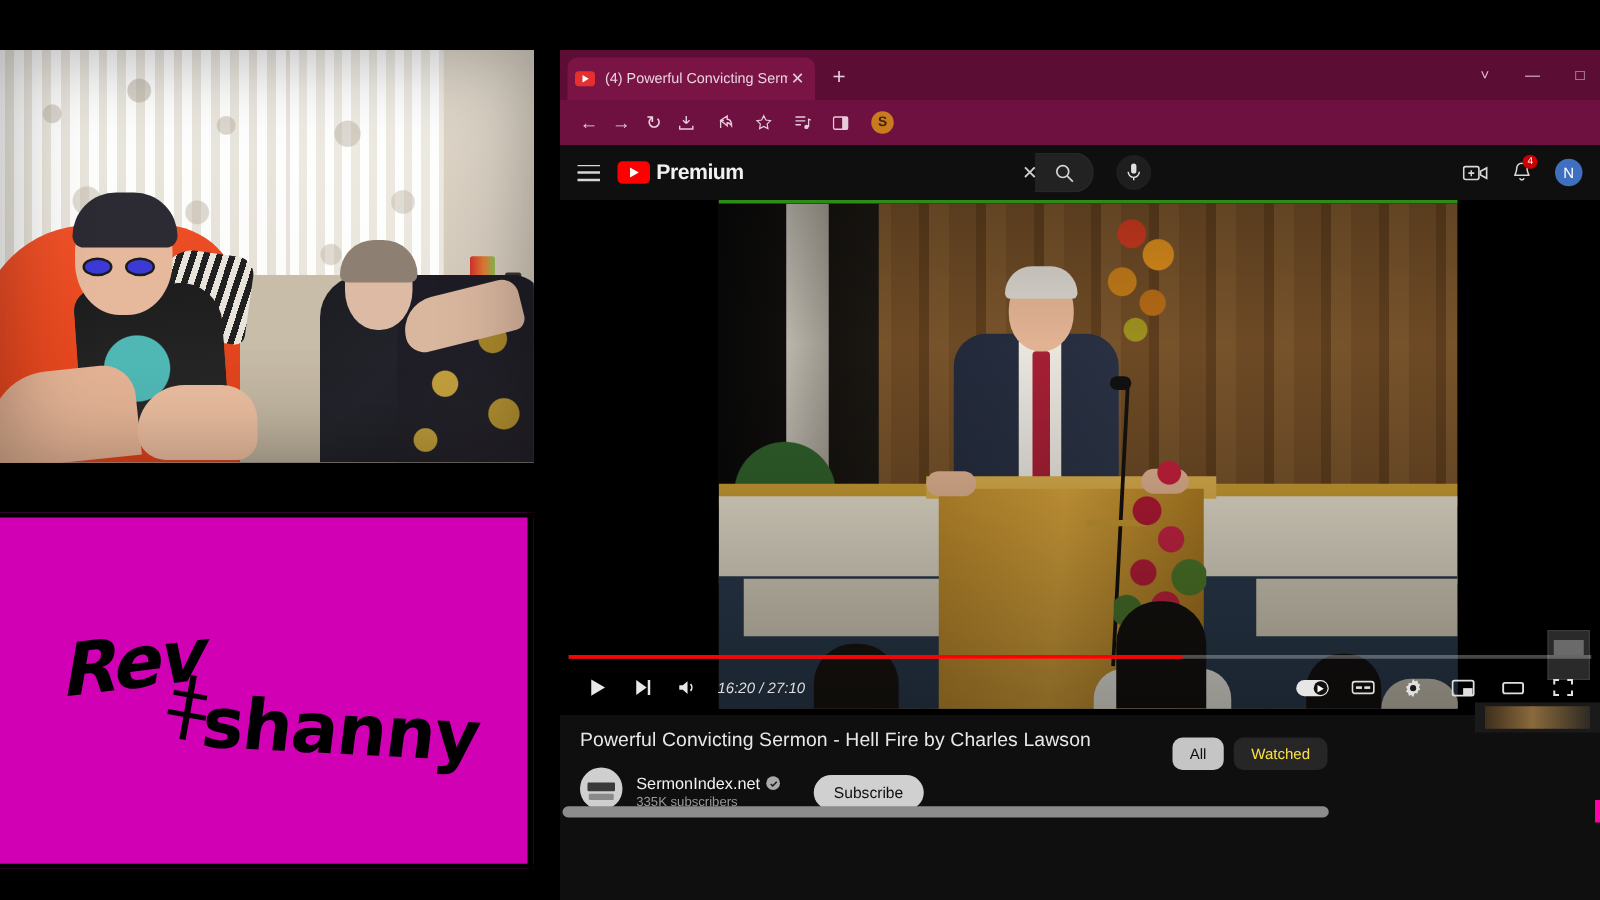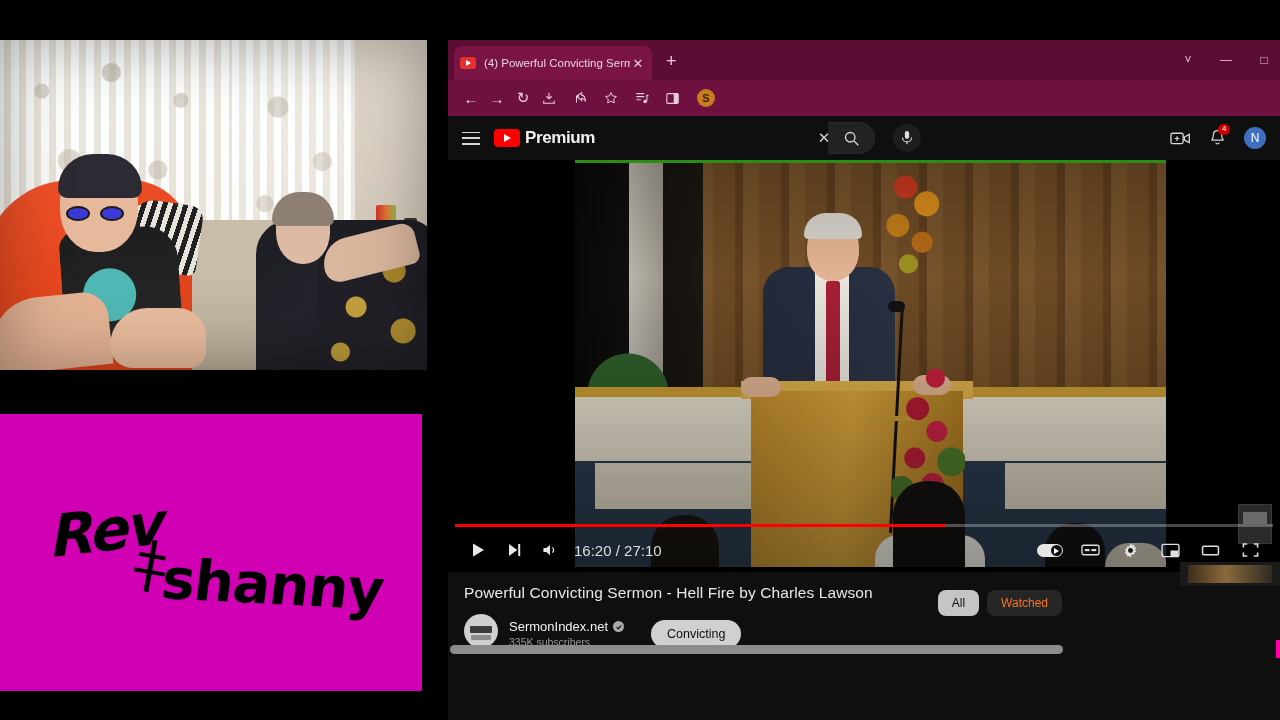--- a/index.html
+++ b/index.html
@@ -254,21 +254,21 @@
   .v-aud2{position:absolute;left:76px;top:352px;width:68px;height:52px;background:#181410;border-radius:32px 32px 0 0;}
   .v-aud3{position:absolute;left:470px;top:360px;width:60px;height:44px;background:#141110;border-radius:28px 28px 0 0;}
   .v-aud4{position:absolute;left:530px;top:380px;width:62px;height:24px;background:#c9c3b4;border-radius:26px 26px 0 0;}
   .v-grade{position:absolute;inset:0;background:linear-gradient(180deg,rgba(0,0,0,.18),rgba(0,0,0,0) 28%,rgba(0,0,0,.38));}
 
   
   .progress{position:absolute;left:7px;bottom:45px;width:818px;height:3px;background:rgba(255,255,255,.28);}
   .progress i{display:block;height:3px;background:#ff0000;}
   .ctrlbar{position:absolute;left:0;bottom:0;width:100%;height:44px;display:flex;align-items:center;padding:0 12px;box-sizing:border-box;}
   .cbtn{width:36px;height:36px;display:flex;align-items:center;justify-content:center;}
-  .timelbl{color:#ddd;font-size:15px;margin-left:6px;white-space:nowrap;}
+  .timelbl{color:#ddd;font-size:12px;margin-left:6px;white-space:nowrap;font-style:italic;}
   .ctrl-right{margin-left:auto;display:flex;align-items:center;gap:4px;}
   .autoplay{width:26px;height:13px;border-radius:8px;background:#e6e6e6;position:relative;}
   .autoplay:after{content:"";position:absolute;right:1px;top:1px;width:11px;height:11px;border-radius:50%;background:#0f0f0f;}
   .autoplay:before{content:"";position:absolute;right:4px;top:4px;border-left:5px solid #fff;border-top:3px solid transparent;border-bottom:3px solid transparent;z-index:2;}
 
   
   .below{position:relative;height:104px;padding:12px 16px 0;box-sizing:border-box;}
   .vtitle{color:#e8e8e8;font-size:15.5px;font-weight:400;letter-spacing:.1px;}
   .meta{display:flex;align-items:flex-end;margin-top:12px;gap:11px;}
   .chanav{width:34px;height:34px;border-radius:50%;background:#cfcfcf;position:relative;overflow:hidden;flex:0 0 auto;}
@@ -277,21 +277,21 @@
   .chantext{display:flex;flex-direction:column;gap:2px;}
   .chanrow{display:flex;align-items:center;gap:5px;}
   .channame{color:#f1f1f1;font-size:13px;}
   .verified{width:11px;height:11px;border-radius:50%;background:#aaa;display:flex;align-items:center;justify-content:center;}
   .subs{color:#9a9a9a;font-size:10.5px;}
   .subscribe{
     margin-left:16px;background:#d0d0d0;color:#0f0f0f;border-radius:18px;
     padding:7px 16px;font-size:12.5px;
   }
   .chips{position:absolute;right:218px;top:18px;display:flex;gap:8px;}
-  .chip{background:#262626;color:#f97316;font-size:12px;padding:6px 14px;border-radius:8px;}
+  .chip{background:#262626;color:#fde047;font-size:12px;padding:6px 14px;border-radius:8px;}
   .chip.on{background:#c5c5c5;color:#0f0f0f;}
 
   .sidecard{position:absolute;right:0;top:-10px;width:100px;height:24px;background:#1a1a1a;}
   .sidecard i{position:absolute;left:8px;top:3px;width:84px;height:18px;background:linear-gradient(90deg,#3e2e1d,#8a6a3c 45%,#2f2a22);}
   .mini-thumb{
     position:absolute;right:8px;top:344px;width:34px;height:40px;background:#2a2a2a;border:1px solid #3a3a3a;box-sizing:border-box;
   }
   .mini-thumb i{position:absolute;left:4px;top:7px;width:24px;height:12px;background:#6a6a6a;}
 
   .hscroll{position:absolute;left:2px;bottom:22px;width:828px;height:9px;}
@@ -561,21 +561,21 @@
             <div class="chanrow">
               <span class="channame">SermonIndex.net</span>
               <span class="verified">
                 <svg width="8" height="8" viewBox="0 0 10 10">
                     <path d="M2 5.2l2 2 4-4.2" stroke="#1a1a1a" stroke-width="1.6" fill="none"></path>
                   </svg>
               </span>
             </div>
             <div class="subs">335K subscribers</div>
           </div>
-          <div class="subscribe">Convicting</div>
+          <div class="subscribe">Subscribe</div>
         </div>
 
         <div class="chips">
           <div class="chip on">All</div>
           <div class="chip">Watched</div>
         </div>
 
         <div class="sidecard">
             <i></i>
           </div>

